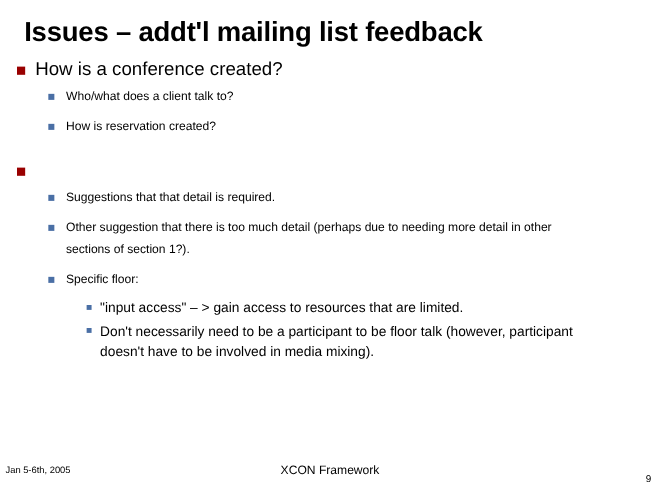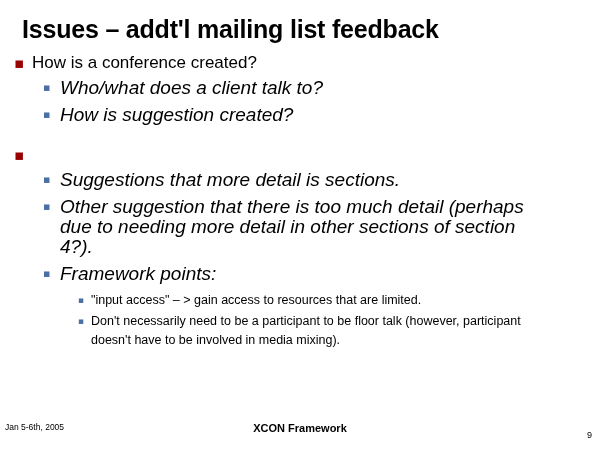--- a/index.html
+++ b/index.html
@@ -73,25 +73,24 @@
   }
   .lvl2 .bullet {
     color: #4a6fa5;
     font-size: 11px;
     line-height: 20px;
     width: 17px;
     flex: 0 0 17px;
     font-family: "DejaVu Sans", sans-serif;
   }
   .lvl2 .txt {
-    font-size: 19px;
+    font-size: 11px;
     line-height: 20px;
     color: #000000;
     max-width: 475px;
-    font-style: italic;
   }
 
   
   .lvl3 {
     display: flex;
     align-items: flex-start;
     margin: 0 0 2px 0;
     padding-left: 68px;
   }
   .lvl3 .bullet {
@@ -129,21 +128,21 @@
     color: #000000;
     text-align: right;
   }
   .footer-center {
     position: absolute;
     left: 0;
     right: 0;
     top: 6px;
     text-align: center;
     font-size: 11px;
-    font-weight: bold;
+    font-weight: normal;
     color: #000000;
   }
   .footer-page {
     position: absolute;
     right: 8px;
     top: 14px;
     font-size: 9px;
     color: #000000;
   }
 </style>
@@ -161,42 +160,42 @@
       <span class="txt">How is a conference created?</span>
     </div>
 
     <div class="lvl2">
       <span class="bullet">▪</span>
       <span class="txt">Who/what does a client talk to?</span>
     </div>
 
     <div class="lvl2">
       <span class="bullet">▪</span>
-      <span class="txt">How is suggestion created?</span>
+      <span class="txt">How is reservation created?</span>
     </div>
 
     <div class="group-gap"></div>
 
     <div class="lvl1">
       <span class="bullet">▪</span>
     </div>
 
     <div class="lvl2">
       <span class="bullet">▪</span>
-      <span class="txt">Suggestions that more detail is sections.</span>
-    </div>
-
-    <div class="lvl2">
-      <span class="bullet">▪</span>
-      <span class="txt">Other suggestion that there is too much detail (perhaps due to needing more detail in other sections of section 4?).</span>
-    </div>
-
-    <div class="lvl2">
-      <span class="bullet">▪</span>
-      <span class="txt">Framework points:</span>
+      <span class="txt">Suggestions that that detail is required.</span>
+    </div>
+
+    <div class="lvl2">
+      <span class="bullet">▪</span>
+      <span class="txt">Other suggestion that there is too much detail (perhaps due to needing more detail in other sections of section 1?).</span>
+    </div>
+
+    <div class="lvl2">
+      <span class="bullet">▪</span>
+      <span class="txt">Specific floor:</span>
     </div>
 
     <div class="lvl3">
       <span class="bullet">▪</span>
       <span class="txt">"input access" – &gt; gain access to resources that are limited.</span>
     </div>
 
     <div class="lvl3">
       <span class="bullet">▪</span>
       <span class="txt">Don't necessarily need to be a participant to be floor talk (however, participant doesn't have to be involved in media mixing).</span>

